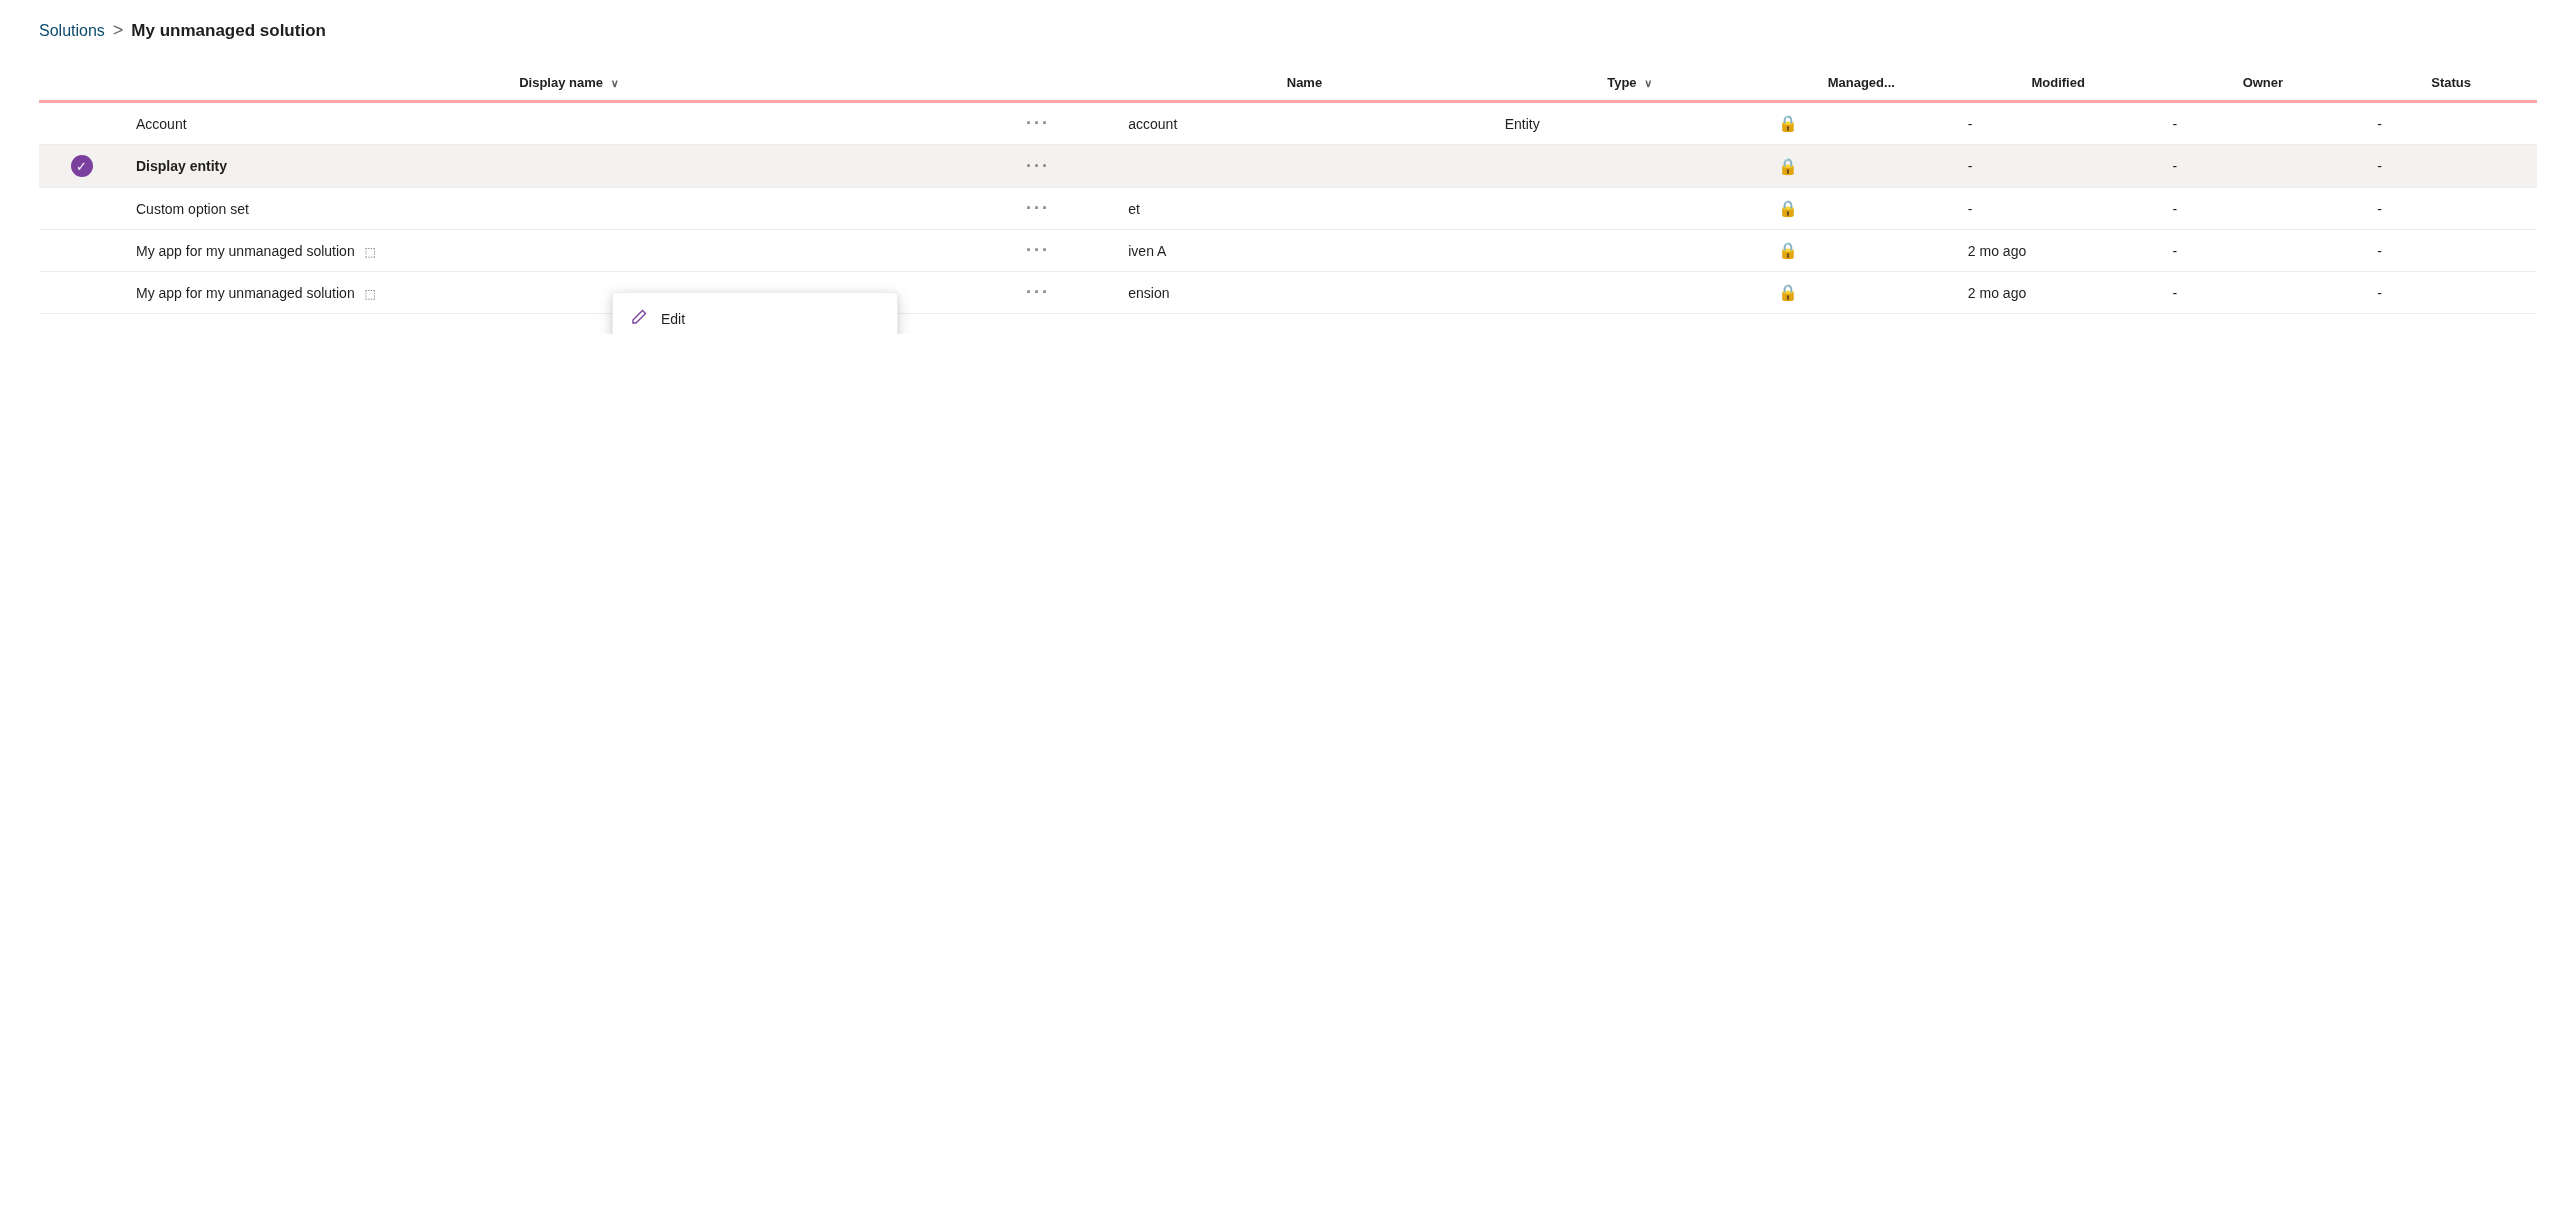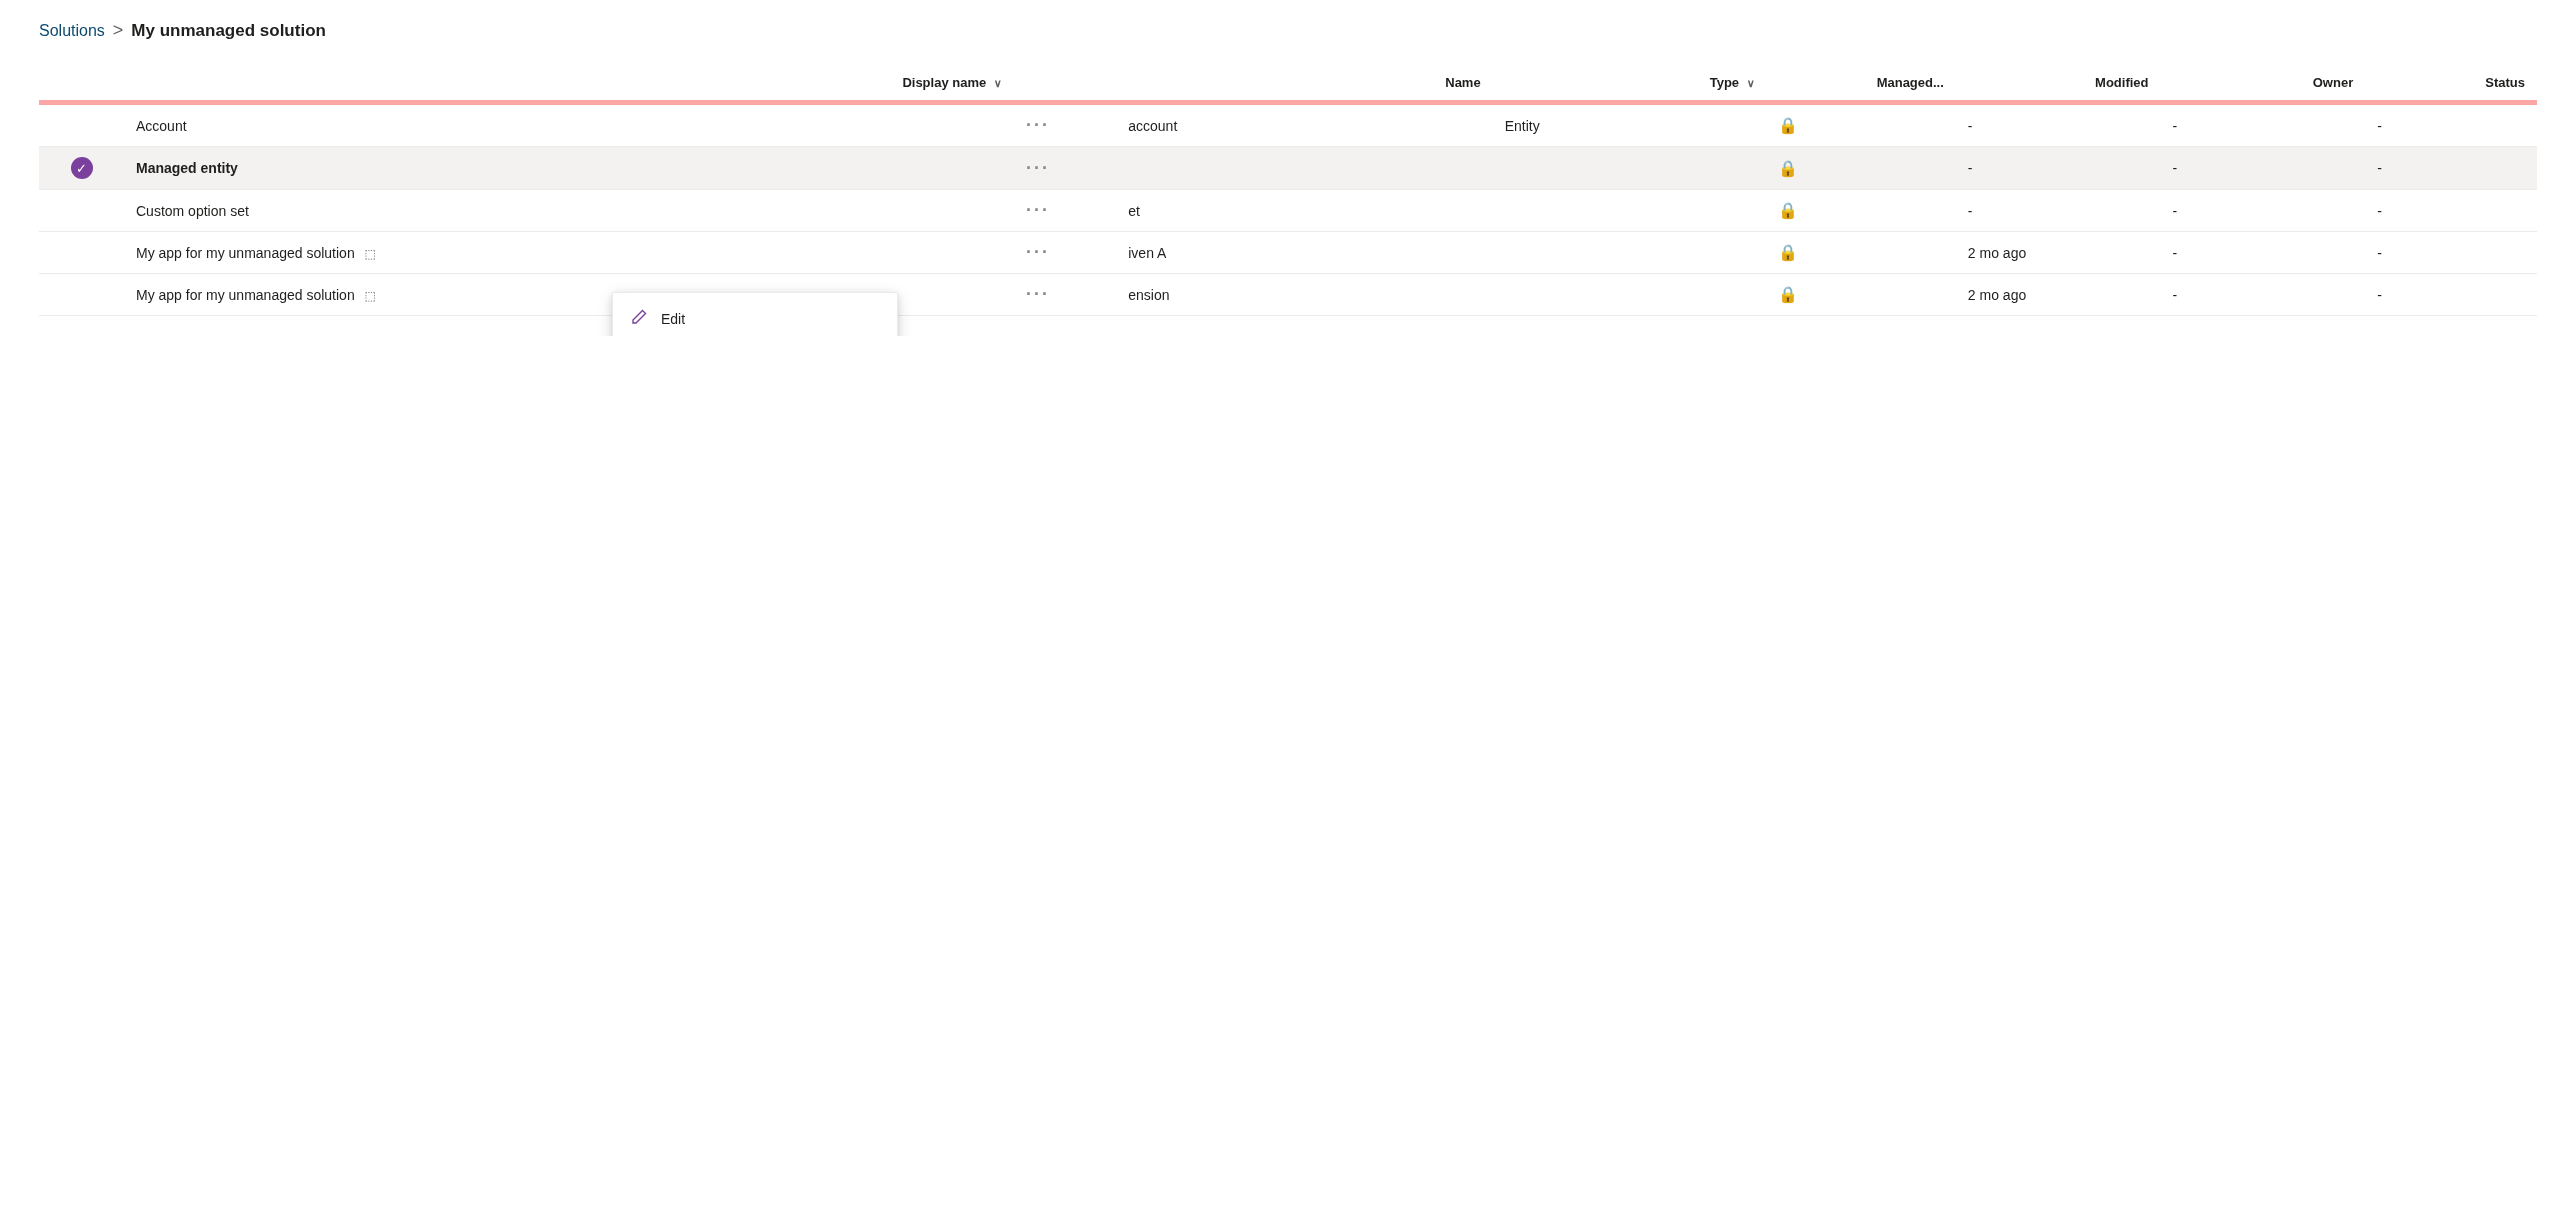--- a/index.html
+++ b/index.html
@@ -44,26 +44,26 @@
       position: relative;
       width: 100%;
     }
 
     .data-table {
       width: 100%;
       border-collapse: collapse;
     }
 
     .data-table th {
-      text-align: right;
+      text-align: center;
       padding: 10px 12px;
       font-weight: 600;
       color: #201f1e;
       font-size: 13px;
-      border-bottom: 5px solid #fca5a5;
+      border-bottom: 3px solid #fca5a5;
       white-space: nowrap;
     }
 
     .data-table th .sort-icon {
       display: inline-block;
       margin-left: 4px;
       font-size: 11px;
       color: #605e5c;
     }
 
@@ -253,21 +253,21 @@
           <td>
             <span class="dash">-</span>
           </td>
         </tr>
 
         <tr class="selected">
           <td class="row-selector">
             <span class="check-circle">✓</span>
           </td>
           <td>
-            <strong>Managed entity</strong>
+            <strong>Display entity</strong>
           </td>
           <td>
             <span class="more-options">···</span>
           </td>
           <td>
             <span></span>
           </td>
           <td>
             <span></span>
           </td>

